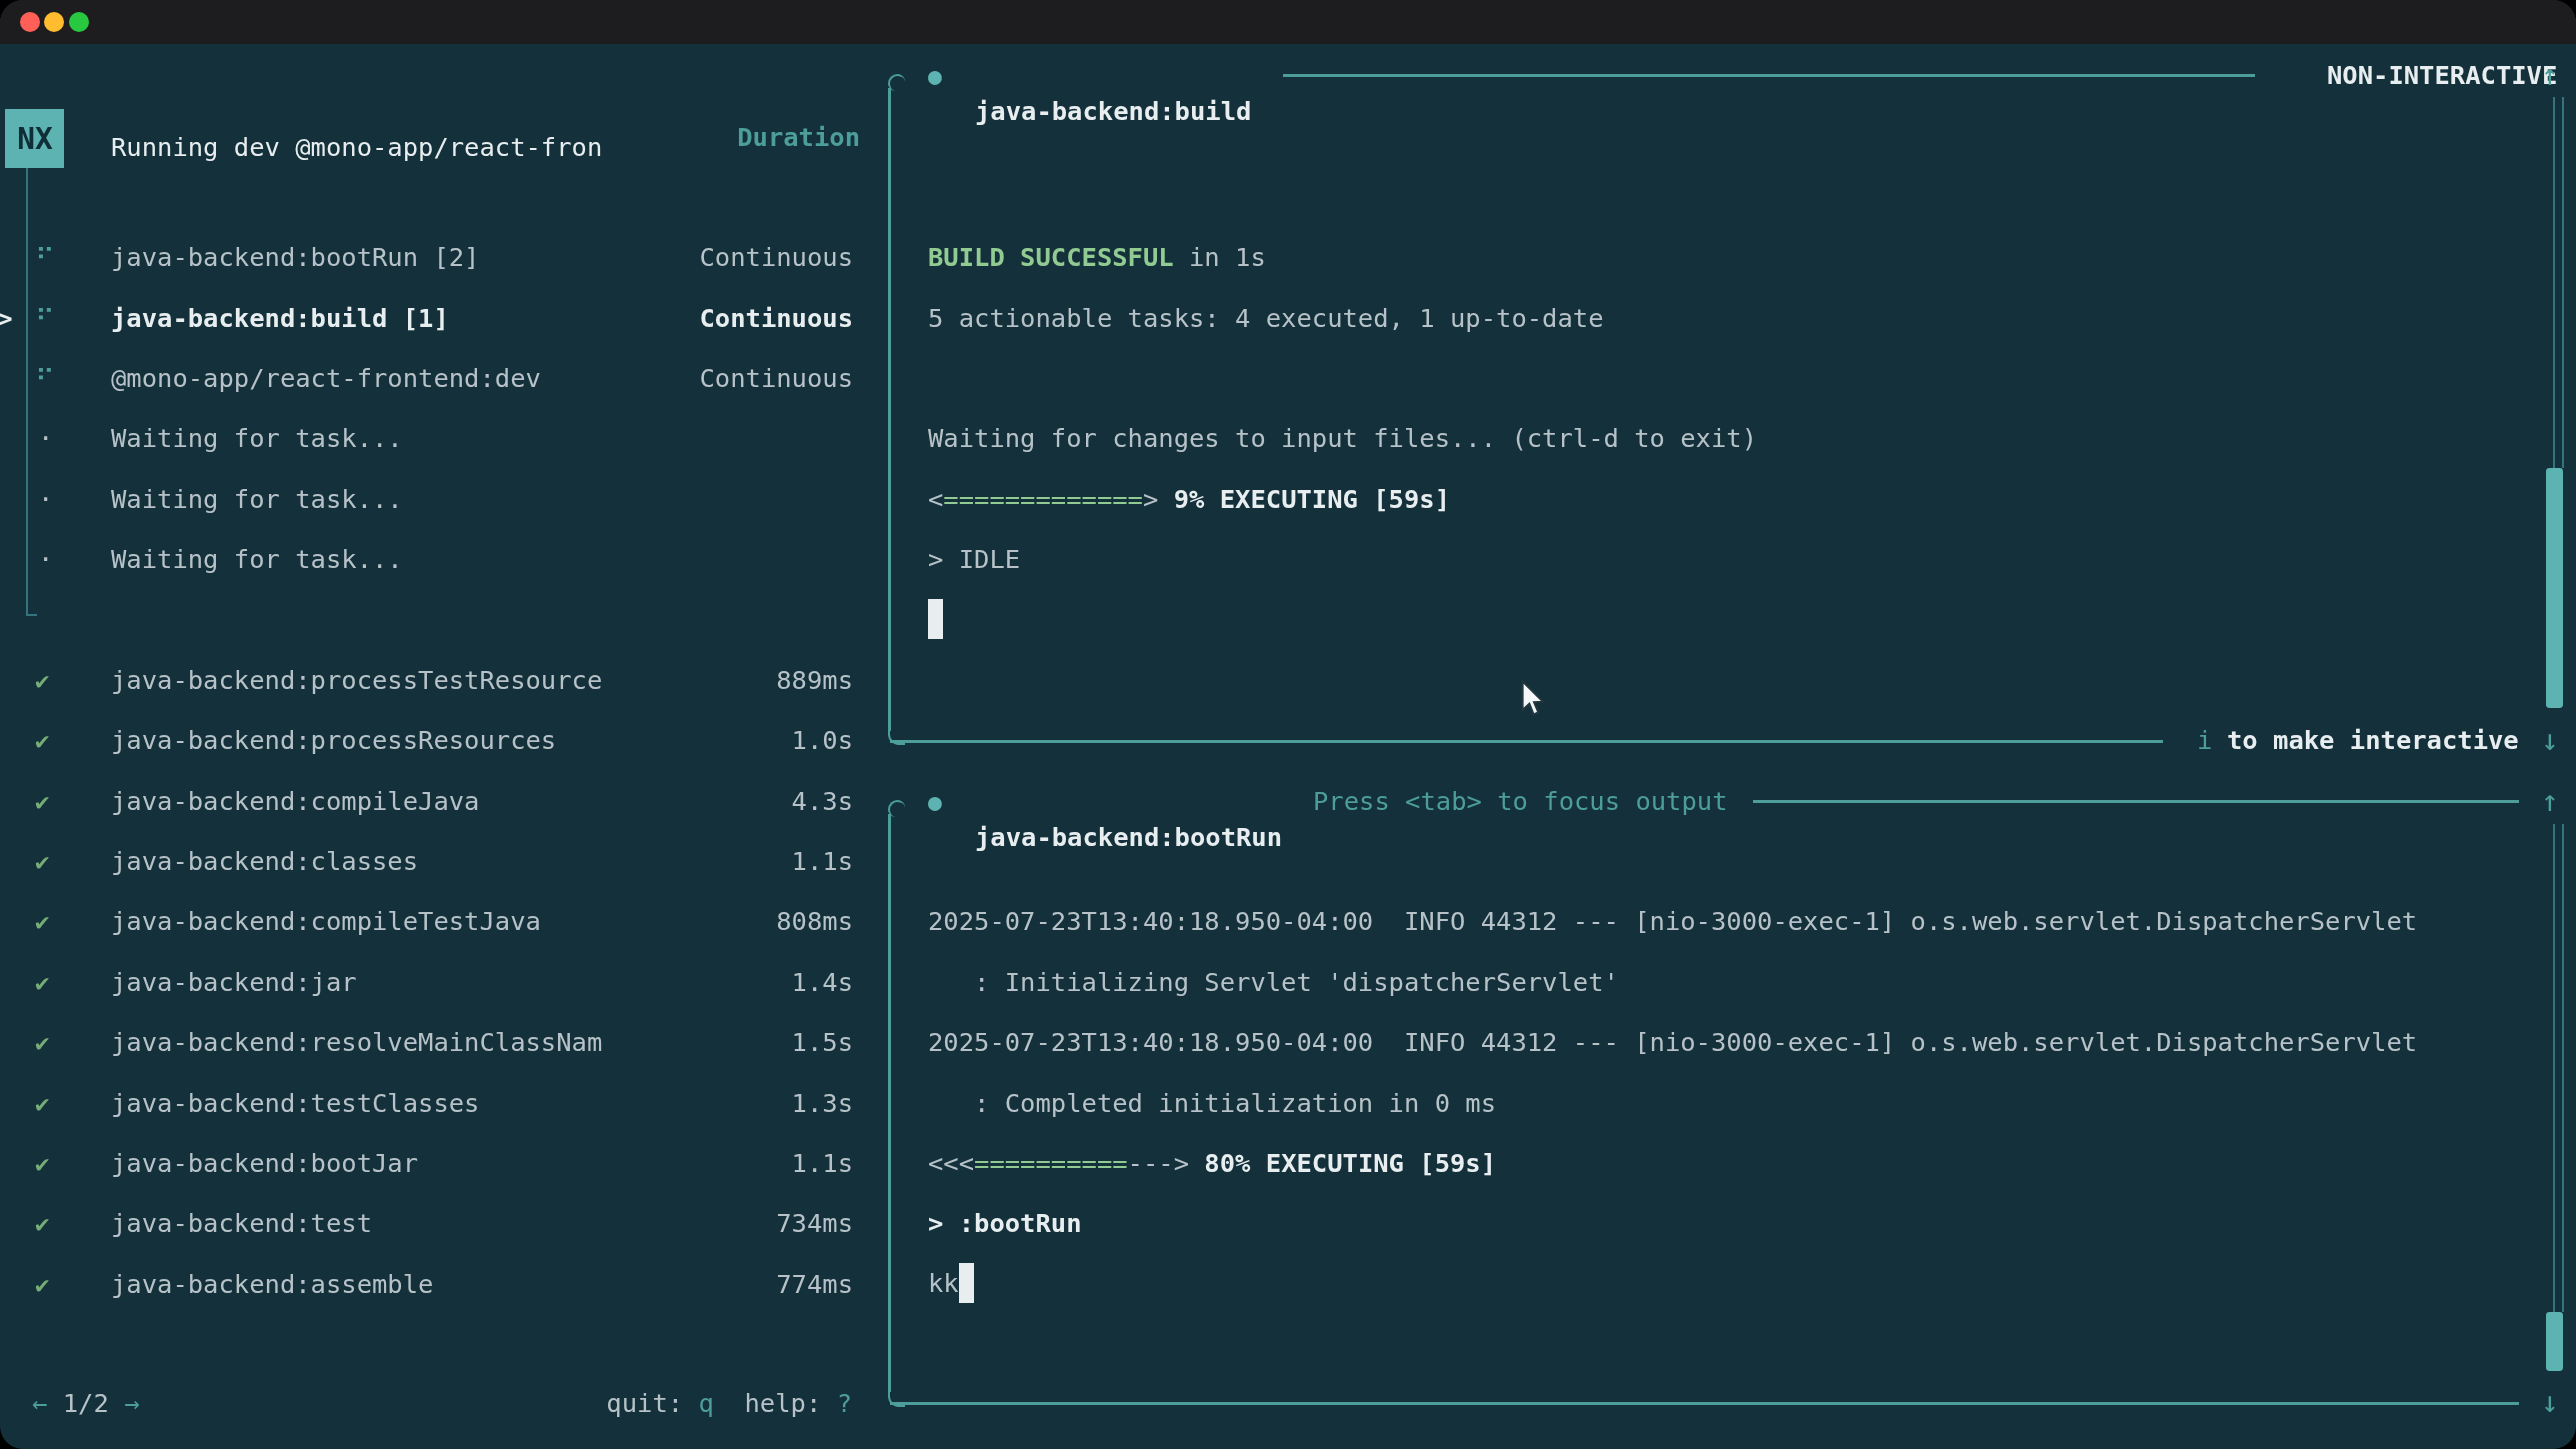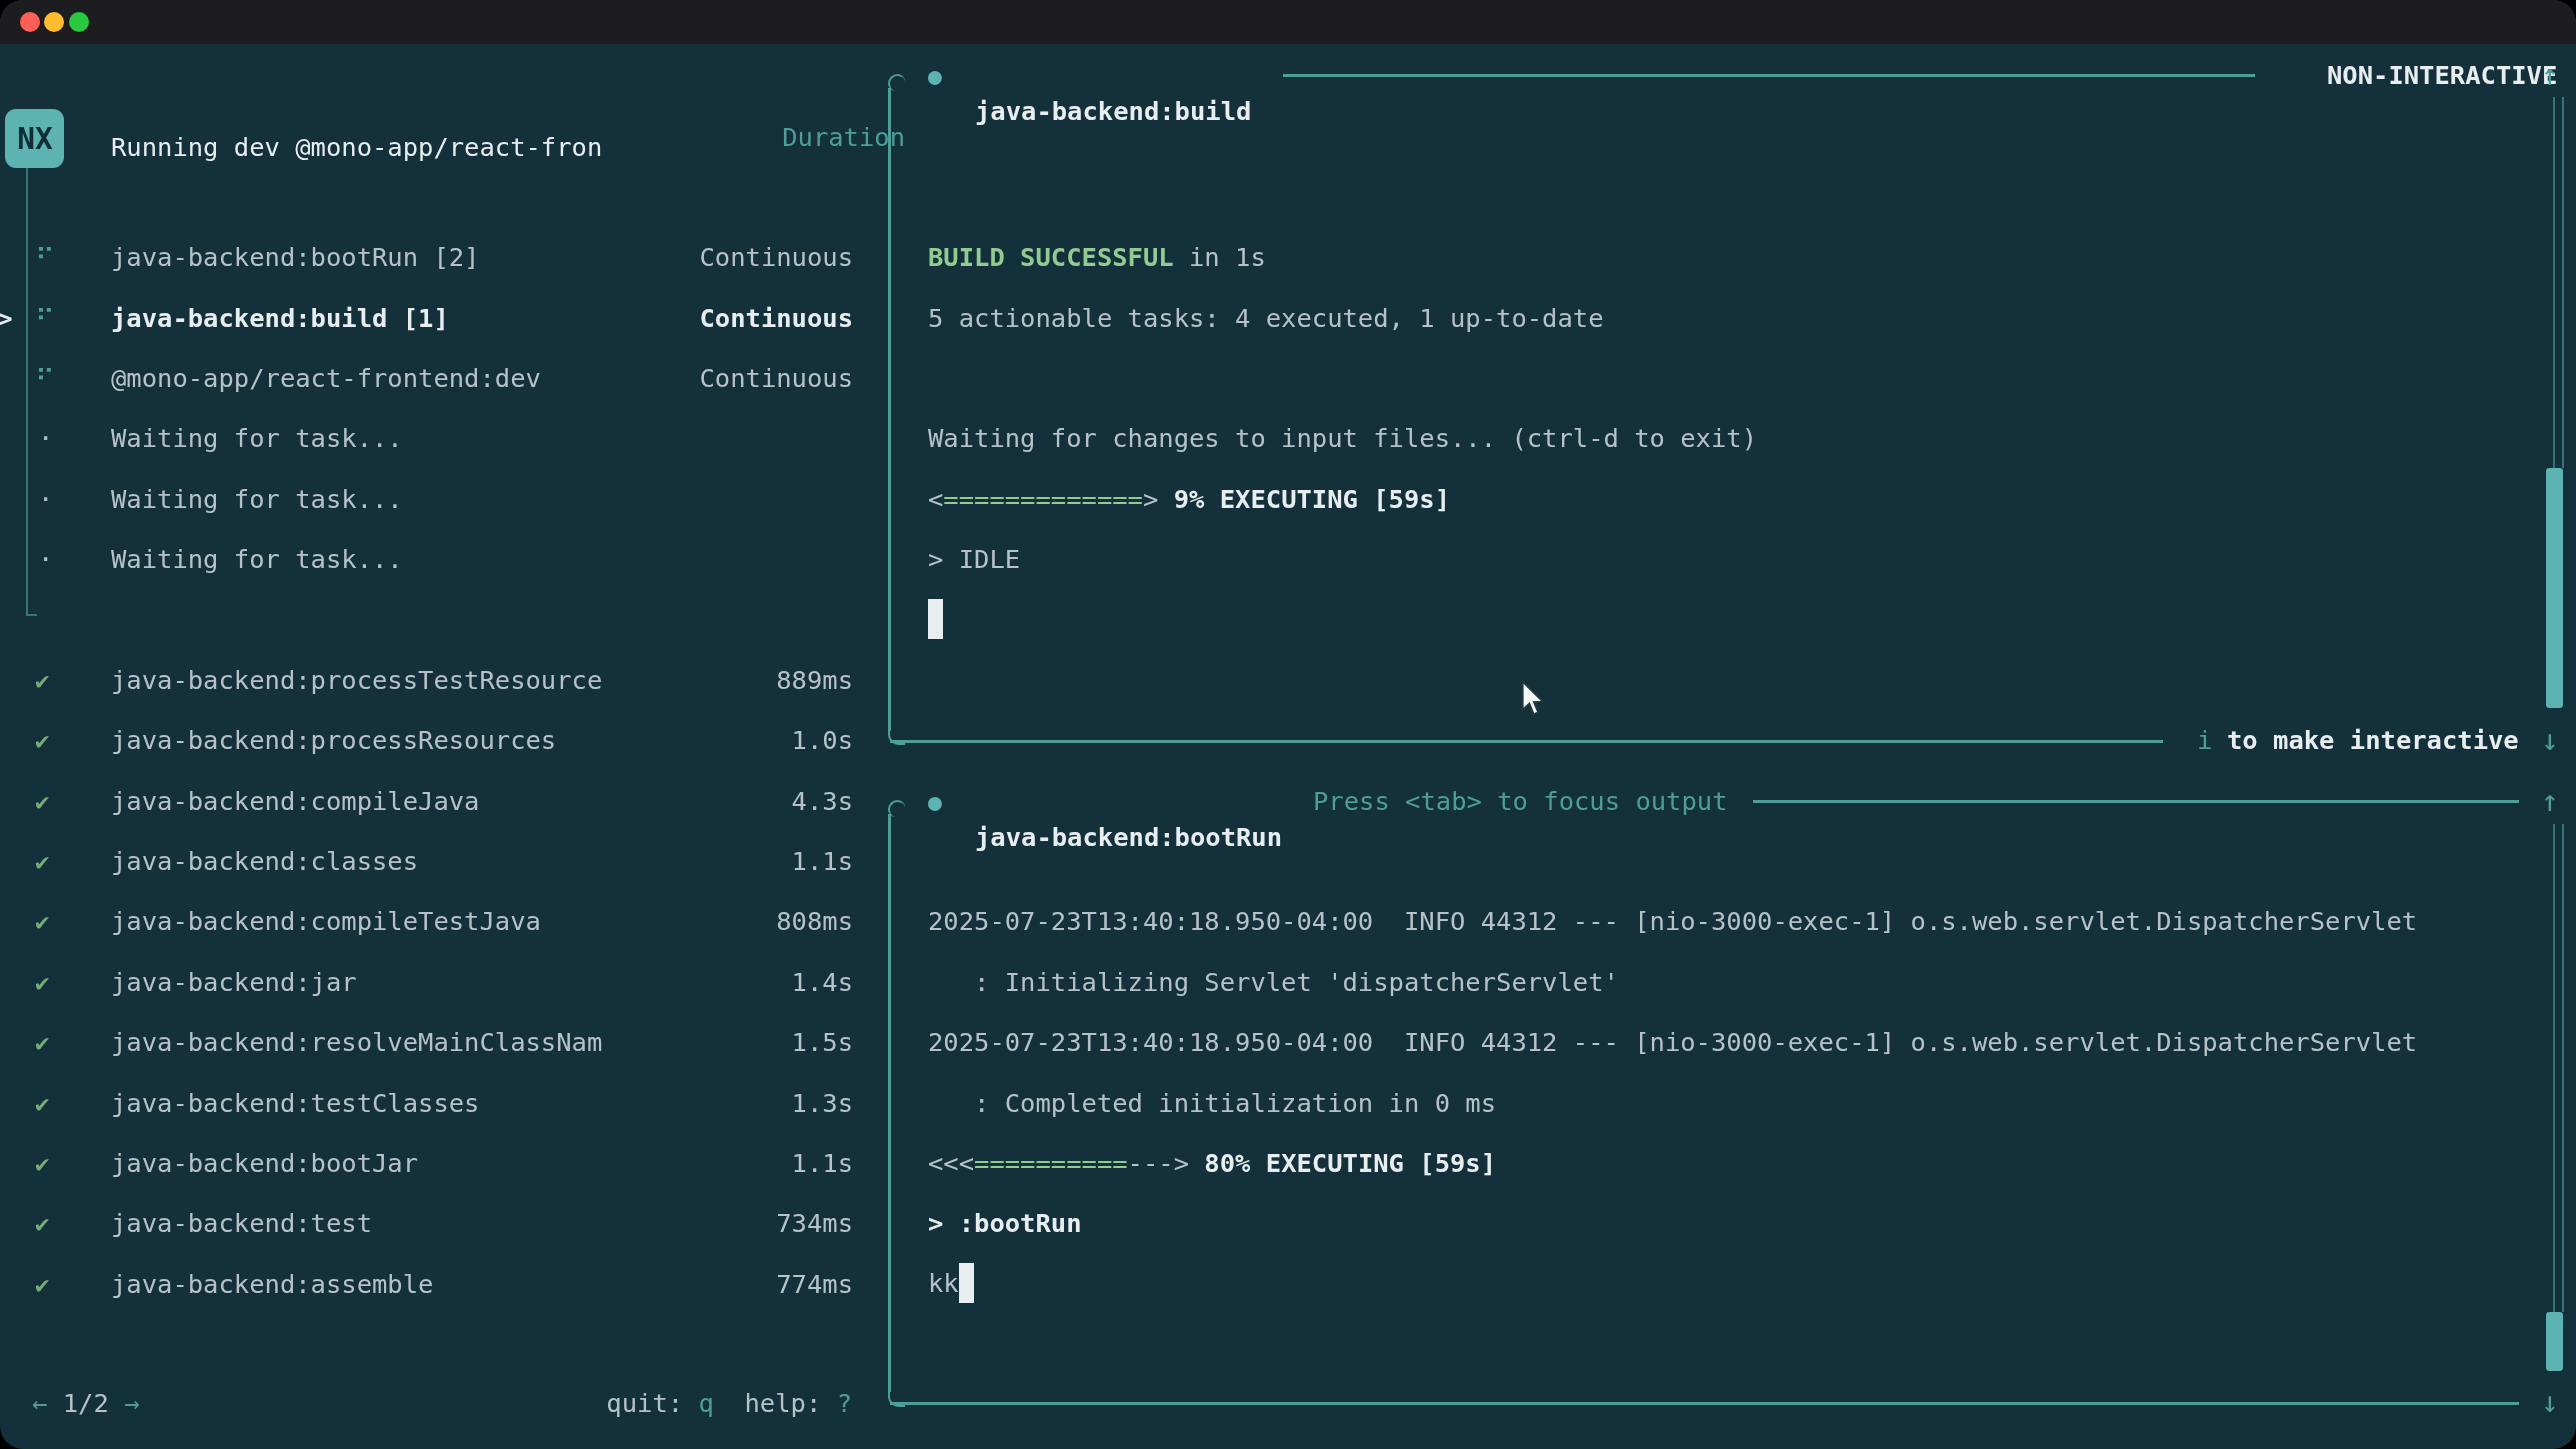--- a/index.html
+++ b/index.html
@@ -19,23 +19,23 @@
   .tl.green{left:69px;background:var(--light-green);}
 
   .abs{position:absolute;white-space:pre;line-height:1;transform:translateY(-50%);}
   .c-fg{color:var(--fg);}
   .c-bold{color:var(--bright);font-weight:700;}
   .c-teal{color:var(--accent);}
   .c-green{color:var(--green);font-weight:700;}
   .c-greenfill{color:var(--green);}
 
   .nx-logo{position:absolute;left:5.4px;top:109px;width:59px;height:59px;background:var(--accent-bright);
-           color:var(--logo-text);font-weight:700;font-size:29.5px;display:flex;align-items:center;justify-content:center;border-radius:11px;}
+           color:var(--logo-text);font-weight:700;font-size:29.5px;display:flex;align-items:center;justify-content:center;border-radius:0;}
   .sb-title{left:111px;top:148px;color:var(--bright);font-weight:400;}
-  .sb-duration{right:1671px;top:138px;color:var(--accent);font-weight:400;}
+  .sb-duration{right:1716px;top:138px;color:var(--accent);font-weight:700;}
   .tree-line{position:absolute;left:26px;top:168px;width:2px;height:448px;background:var(--accent-dim);}
   .tree-foot{position:absolute;left:26px;top:614px;width:11.4px;height:2px;background:var(--accent-dim);}
 
   .task-row{position:absolute;left:0;width:891px;height:0;}
   .row-marker{left:-2.7px;top:0;color:var(--bright);font-weight:700;}
   .row-icon{left:35px;top:0;}
   .row-icon.spin{color:var(--accent);font-size:27px;}
   .row-icon.dot{color:var(--fg);left:38px;}
   .row-icon.check{color:var(--check);font-size:24px;}
   .row-label{left:111px;top:0;color:var(--fg);}

